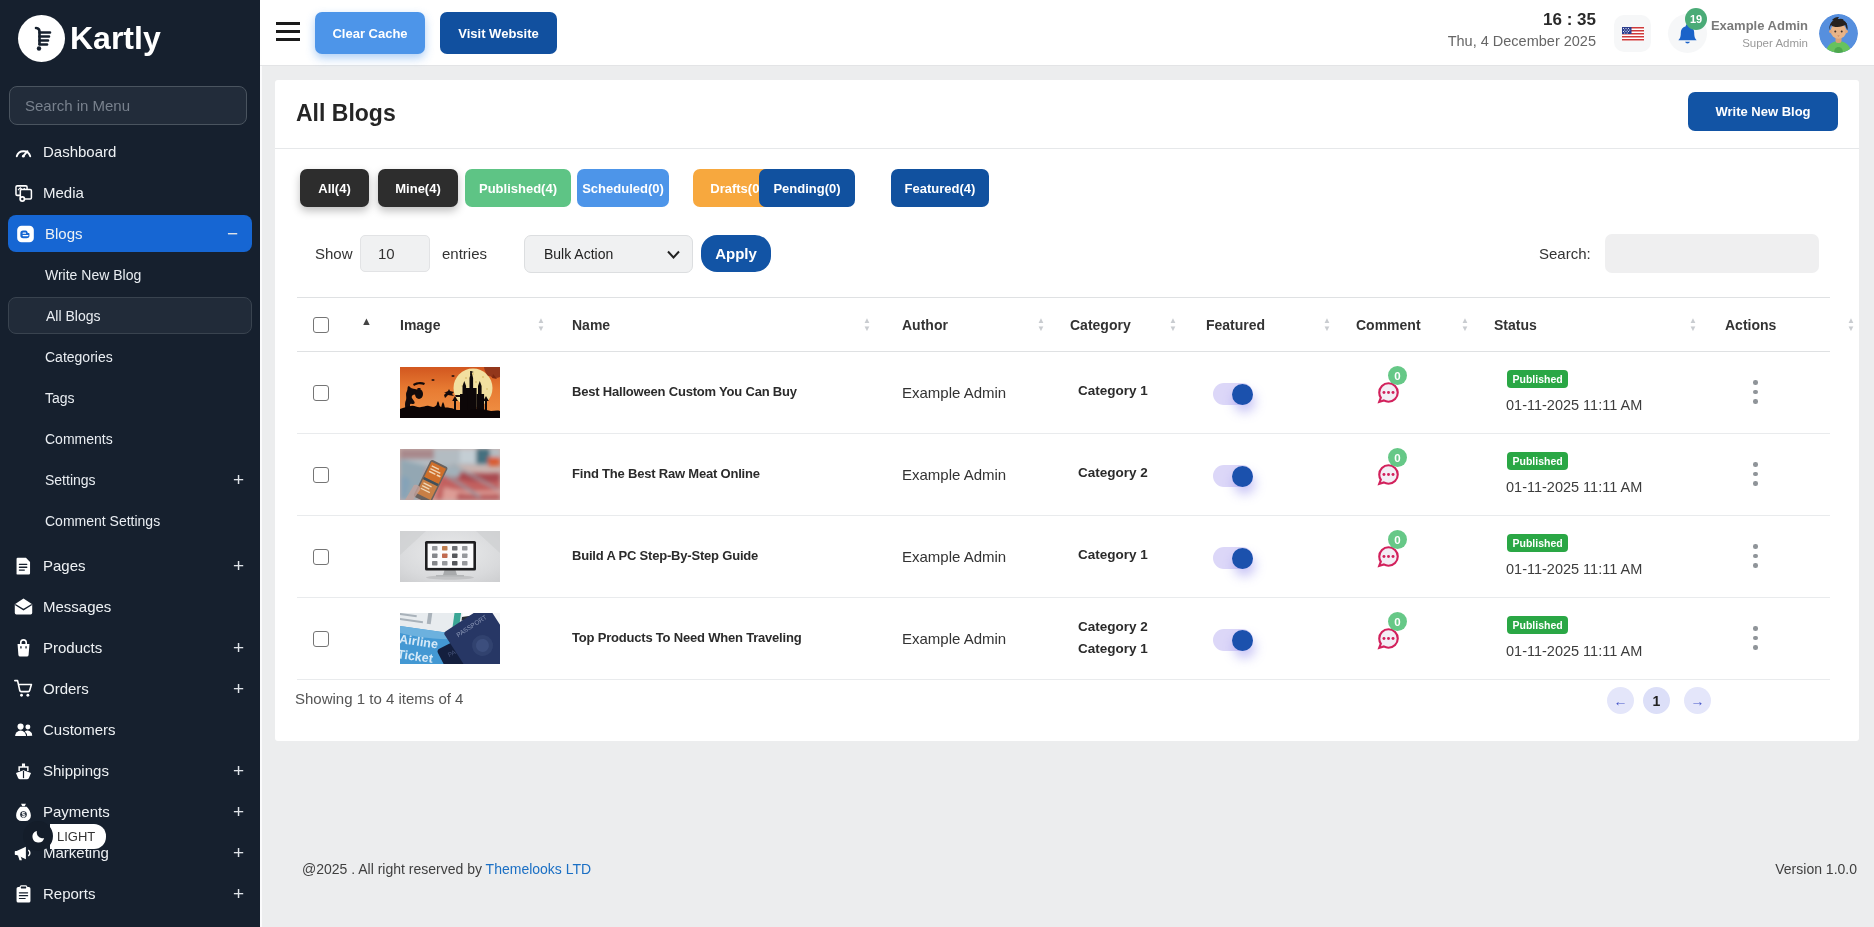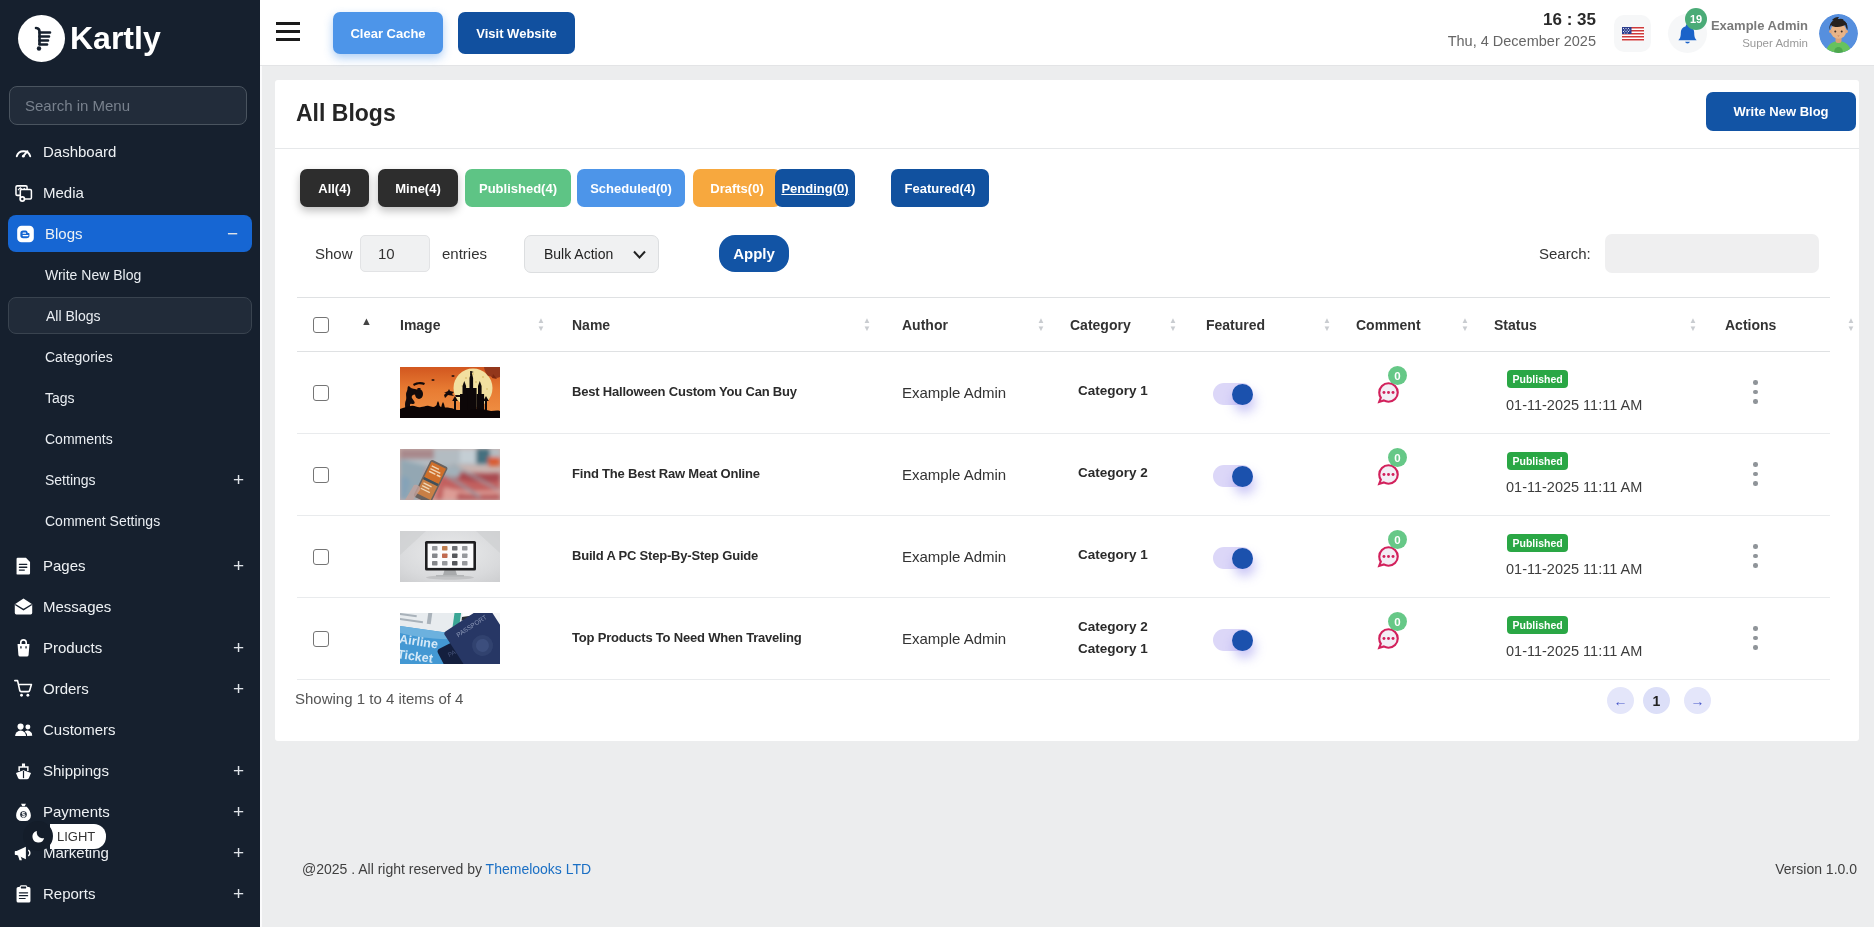--- a/index.html
+++ b/index.html
@@ -18,21 +18,21 @@
 .smi { height:41px; display:flex; align-items:center; padding-left:45px; font-size:14px; color:#e9edf2; }
 .smi.active { background:#212b39; border:1px solid #39434f; border-radius:8px; margin:2px 8px; padding-left:37px; height:37px; }
 
 .light-pill { position:absolute; left:23px; top:821px; z-index:30; display:flex; align-items:center; }
 .light-circle { width:30px; height:30px; background:#141d2a; border-radius:50%; display:flex; align-items:center; justify-content:center; z-index:2; }
 .light-label { background:#fff; color:#333; border-radius:0 12px 12px 0; height:25px; line-height:25px; font-size:13px; padding:0 11px 0 7px; margin-left:-3px; margin-top:1px;}
 
 .topbar { position:absolute; left:260px; top:0; width:1614px; height:66px; background:#fff; border-bottom:1px solid #e3e4e6; z-index:5; }
 .hamburger { position:absolute; left:276px; top:22px; }
 .hamburger div { height:3px; background:#1a1a1a; margin-bottom:5px; width:24px; }
-.btn { border:none; border-radius:7px; color:#fff; font-weight:bold; font-size:13px; font-family:inherit; cursor:pointer; position:absolute;margin-left:18px; }
+.btn { border:none; border-radius:7px; color:#fff; font-weight:bold; font-size:13px; font-family:inherit; cursor:pointer; position:absolute; }
 .btn-cc { background:#4d95e9; left:315px; top:12px; width:110px; height:42px; box-shadow:0 4px 10px rgba(77,149,233,.45); }
 .btn-vw { background:#11509f; left:440px; top:12px; width:117px; height:42px; }
 .clock { position:absolute; left:1446px; top:10px; width:150px; text-align:right; white-space:nowrap; }
 .clock .time { font-size:17px; font-weight:bold; color:#2a2a2a; letter-spacing:0; line-height:20px;}
 .clock .date { font-size:14.5px; color:#666; margin-top:3px; }
 .flagwrap { position:absolute; left:1614px; top:15px; width:37px; height:37px; border-radius:10px; background:#f6f7f8; display:flex; align-items:center; justify-content:center; }
 .bellwrap { position:absolute; left:1668px; top:14px; width:39px; height:39px; background:#f6f7f8; border-radius:50%; display:flex; align-items:center; justify-content:center;}
 .bellbadge { position:absolute; top:-6px; right:0px; background:#4aab77; color:#fff; width:22px; height:22px; border-radius:50%; font-size:11px; font-weight:bold; display:flex; align-items:center; justify-content:center;}
 .admin { position:absolute; left:1658px; top:18px; width:150px; text-align:right; white-space:nowrap; }
 .admin .n1 { font-size:13px; font-weight:bold; color:#7a7a7a; }
@@ -46,21 +46,21 @@
 .filters { position:absolute; left:0; top:89px; width:1584px; height:38px; }
 .fbtn { position:absolute; height:38px; border-radius:7px; color:#fff; font-weight:bold; font-size:13px; border:none; font-family:inherit; text-align:center;}
 .f-dark { background:#2d2d2d; box-shadow:0 4px 8px rgba(0,0,0,.25);}
 .f-pub { background:#5ec485; }
 .f-sch { background:#4d95e9; }
 .f-dra { background:#f7a83e; }
 .f-pen { background:#11519f; }
 .controls { position:absolute; left:0; top:155px; width:1584px; height:38px; }
 .lab { position:absolute; font-size:15px; color:#333; top:10px; }
 .show-input { position:absolute; left:85px; top:0; width:70px; height:37px; background:#f0f1f2; border:1px solid #e2e3e5; border-radius:5px; font-size:15px; color:#333; display:flex; align-items:center; padding-left:17px;}
-.bulk { position:absolute; left:249px; top:0; width:135px; height:38px; background:#f0f1f2; border:1px solid #dcdee0; border-radius:7px; display:flex; align-items:center; justify-content:space-between; padding:0 12px 0 19px; font-size:14px; color:#222; }
+.bulk { position:absolute; left:249px; top:0; width:169px; height:38px; background:#f0f1f2; border:1px solid #dcdee0; border-radius:7px; display:flex; align-items:center; justify-content:space-between; padding:0 12px 0 19px; font-size:14px; color:#222; }
 .btn-apply { background:#1254a5; left:426px; top:0; width:70px; height:37px; font-size:15px;border-radius:16px;}
 .search-inp { position:absolute; left:1330px; top:-1px; width:214px; height:39px; background:#efeff0; border-radius:7px; }
 
 .tbl { position:absolute; left:22px; top:217px; width:1533px; }
 .trow { position:absolute; left:0; width:1533px; }
 .thead-row { top:0; height:55px; border-top:1px solid #dfe1e3; border-bottom:1px solid #dfe1e3; }
 .th { position:absolute; font-size:14px; font-weight:bold; color:#333; top:19px; }
 .sorticons { position:absolute; top:19px; width:8px; color:#c9ccd0; font-size:8px; line-height:8px; text-align:center;}
 .r { height:82px; border-bottom:1px solid #e9ebed; }
 .r1 { top:55px; } .r2 { top:137px; } .r3 { top:219px; } .r4 { top:301px; }
@@ -280,23 +280,23 @@
   </svg>
 </div>
 <div class="card">
   <h1>All Blogs</h1>
   <button class="btn btn-wnb">Write New Blog</button>
   <div class="hdivider" style="top:68px;"></div>
   <div class="filters" style="left:0;">
     <button class="fbtn f-dark" style="left:25px;width:69px;">All(4)</button>
     <button class="fbtn f-dark" style="left:103px;width:80px;">Mine(4)</button>
     <button class="fbtn f-pub" style="left:190px;width:106px;">Published(4)</button>
-    <button class="fbtn f-sch" style="left:302px;width:108px;">Scheduled(0)</button>
+    <button class="fbtn f-sch" style="left:302px;width:92px;">Scheduled(0)</button>
     <button class="fbtn f-dra" style="left:418px;width:88px;">Drafts(0)</button>
-    <button class="fbtn f-pen" style="left:500px;width:80px;text-decoration:underline;">Pending(0)</button>
+    <button class="fbtn f-pen" style="left:484px;width:96px;">Pending(0)</button>
     <button class="fbtn f-pen" style="left:616px;width:98px;">Featured(4)</button>
   </div>
   <div class="controls">
     <span class="lab" style="left:40px;">Show</span>
     <div class="show-input">10</div>
     <span class="lab" style="left:167px;">entries</span>
     <div class="bulk">Bulk Action <svg width="13" height="9" viewBox="0 0 13 9">
           <path d="M1 1.5l5.5 6L12 1.5" fill="none" stroke="#222" stroke-width="2"></path>
         </svg></div>
     <button class="btn btn-apply">Apply</button>

